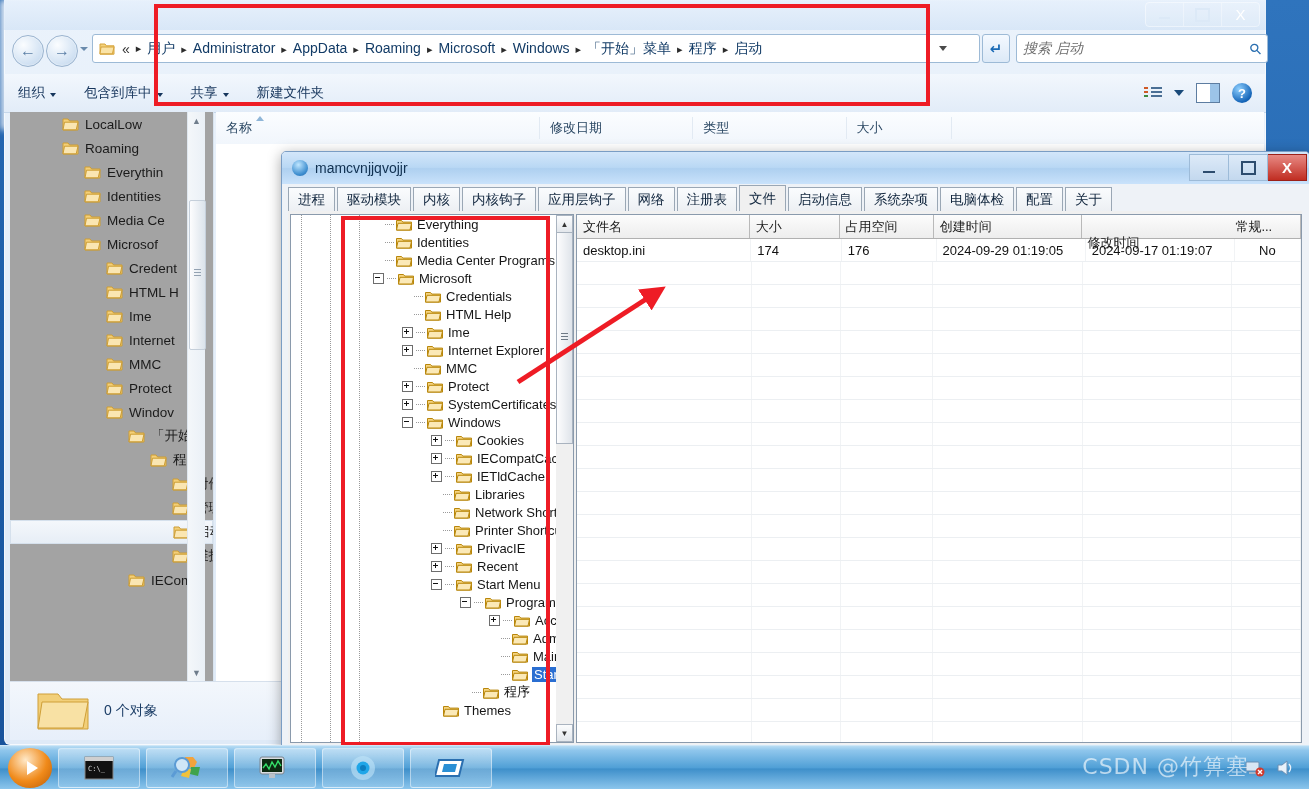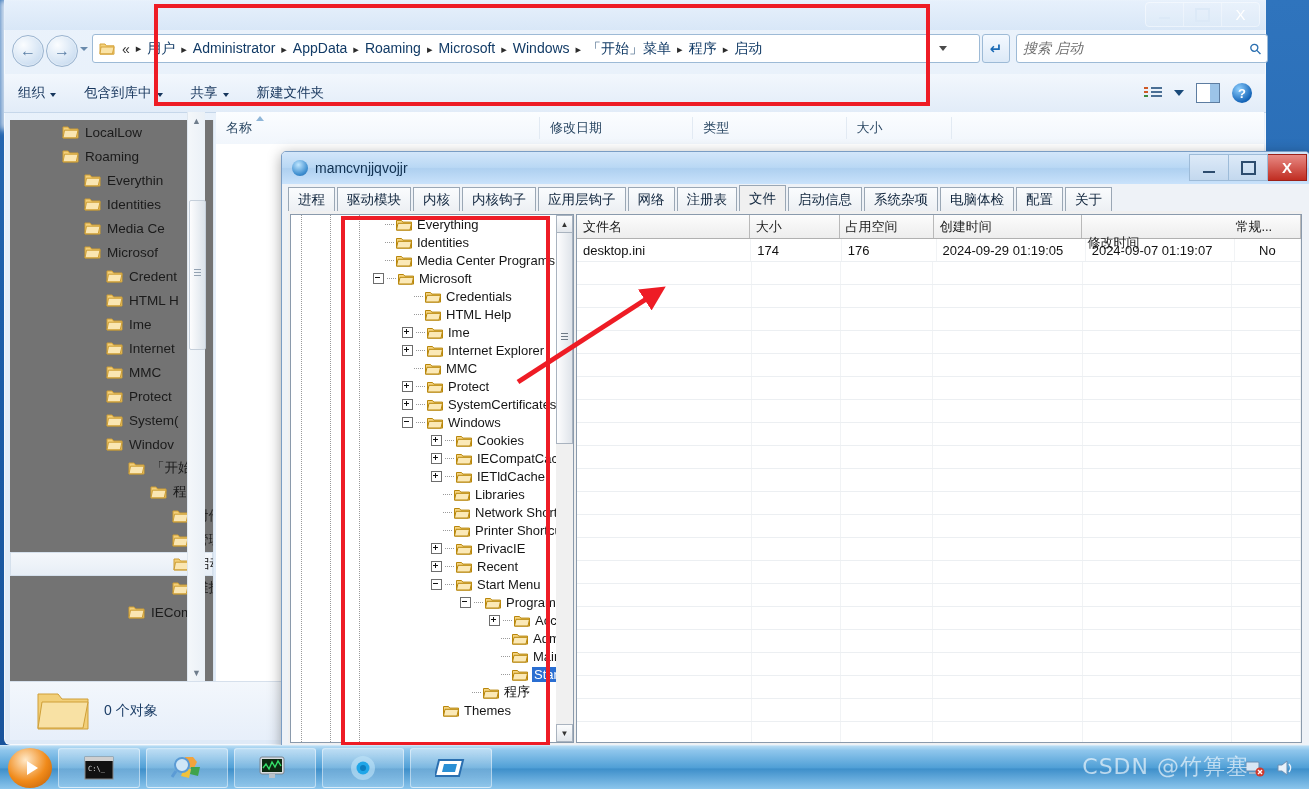--- a/index.html
+++ b/index.html
@@ -84,22 +84,22 @@
   
   #ex-colhdr{position:absolute;left:212px;top:112px;width:1048px;height:32px;
      background:linear-gradient(180deg,#fbfdff,#f1f6fc);border-bottom:1px solid #d6e2ee;
      display:flex;align-items:center;font-size:13px;color:#2a4763;}
   #ex-colhdr .col{border-left:1px solid #e2eaf3;height:22px;display:flex;align-items:center;padding-left:10px;}
   #ex-colhdr .col:first-child{border-left:none;}
   #sortarrow{position:absolute;left:252px;top:116px;width:0;height:0;
      border-left:4px solid transparent;border-right:4px solid transparent;border-bottom:5px solid #8fb6d8;}
 
   
-  #ex-navpane{position:absolute;left:6px;top:120px;width:203px;height:569px;
-     background:#737373;border-right:1px solid #d9e4ef;overflow:hidden;}
+  #ex-navpane{position:absolute;left:6px;top:112px;width:203px;height:569px;
+     background:#a3a3a3;border-right:1px solid #d9e4ef;overflow:hidden;}
   .tvrow{height:24px;display:flex;align-items:center;font-size:13.5px;color:#1b1b1b;white-space:nowrap;}
   .tvrow.sel{background:linear-gradient(180deg,#f4f7fb,#e7eef6);border:1px solid #d5e0ec;height:22px;}
   .fico{width:17px;height:14px;margin-right:6px;flex:0 0 auto;}
   #ex-navscroll{position:absolute;left:183px;top:112px;width:17px;height:569px;
      background:linear-gradient(90deg,#f4f7fa,#eaf0f6);border-left:1px solid #dfe7ef;}
   .sbarrow{width:17px;height:17px;display:flex;align-items:center;justify-content:center;color:#6f7d8c;font-size:9px;}
   #ex-navthumb{position:absolute;left:1px;top:88px;width:15px;height:148px;
      background:linear-gradient(90deg,#fdfdfe,#dbe3eb);border:1px solid #c5cfda;border-radius:2px;}
   #ex-navthumb i{position:absolute;left:4px;top:68px;width:7px;height:1px;background:#93a2b2;box-shadow:0 3px 0 #93a2b2,0 6px 0 #93a2b2;}
 
@@ -384,27 +384,20 @@
           <path d="M1 2h5l1.6 2H16v9H1z" fill="#f4cf78" stroke="#cc9d34"></path>
           <path d="M2.5 5.2H16l-1.8 7.6H1z" fill="#fae6b2" stroke="#cc9d34"></path>
         </svg>
         <span>Protect</span>
       </div>
       <div class="tvrow" style="padding-left: 96px;">
         <svg viewBox="0 0 17 14" class="fico">
           <path d="M1 2h5l1.6 2H16v9H1z" fill="#f4cf78" stroke="#cc9d34"></path>
           <path d="M2.5 5.2H16l-1.8 7.6H1z" fill="#fae6b2" stroke="#cc9d34"></path>
         </svg>
-        <span>System(</span>
-      </div>
-      <div class="tvrow" style="padding-left: 96px;">
-        <svg viewBox="0 0 17 14" class="fico">
-          <path d="M1 2h5l1.6 2H16v9H1z" fill="#f4cf78" stroke="#cc9d34"></path>
-          <path d="M2.5 5.2H16l-1.8 7.6H1z" fill="#fae6b2" stroke="#cc9d34"></path>
-        </svg>
         <span>Windov</span>
       </div>
       <div class="tvrow" style="padding-left: 118px;">
         <svg viewBox="0 0 17 14" class="fico">
           <path d="M1 2h5l1.6 2H16v9H1z" fill="#f4cf78" stroke="#cc9d34"></path>
           <path d="M2.5 5.2H16l-1.8 7.6H1z" fill="#fae6b2" stroke="#cc9d34"></path>
         </svg>
         <span>「开始</span>
       </div>
       <div class="tvrow" style="padding-left: 140px;">
@@ -840,21 +833,21 @@
           <div class="fh" style="width: 170px;">创建时间</div>
           <div class="fh" style="width: 170px; margin-top: 28px;">修改时间</div>
           <div class="fh" style="width: 78px;">常规...</div>
         </div>
       <div id="fl-rows">
           <div class="fl-row">
             <div class="fc" style="width: 200px;">desktop.ini</div>
             <div class="fc" style="width: 100px;">174</div>
             <div class="fc" style="width: 105px;">176</div>
             <div class="fc" style="width: 170px;">2024-09-29 01:19:05</div>
-            <div class="fc" style="width: 170px;">2024-09-07 01:19:07</div>
+            <div class="fc" style="width: 170px;">2024-09-17 01:19:07</div>
             <div class="fc" style="width: 78px; justify-content: center; padding-left: 0px;">No</div>
           </div>
           <div class="fl-empty">
             <div class="fc" style="width: 200px;"></div>
             <div class="fc" style="width: 100px;"></div>
             <div class="fc" style="width: 105px;"></div>
             <div class="fc" style="width: 170px;"></div>
             <div class="fc" style="width: 170px;"></div>
             <div class="fc" style="width: 78px;"></div>
           </div>

